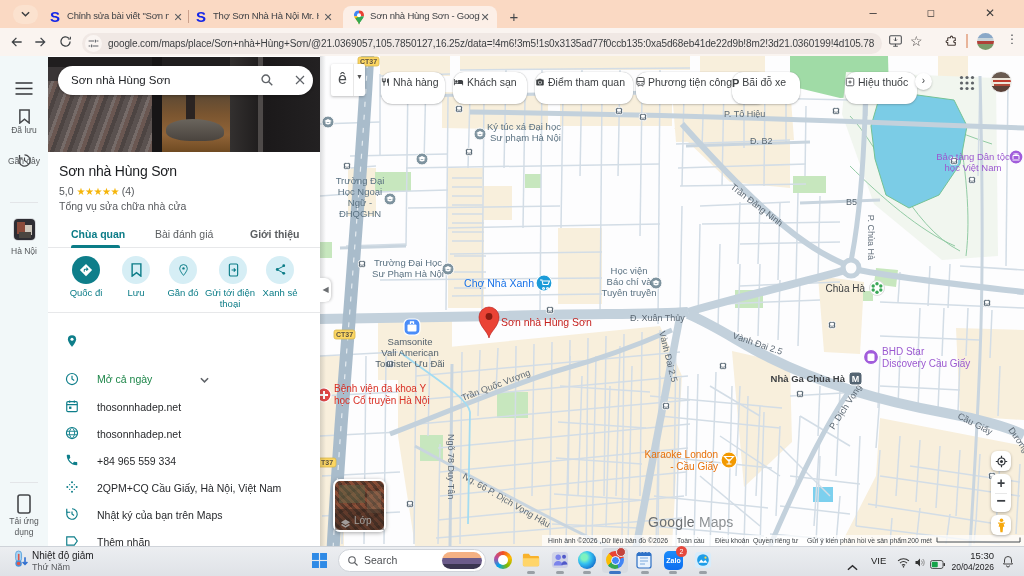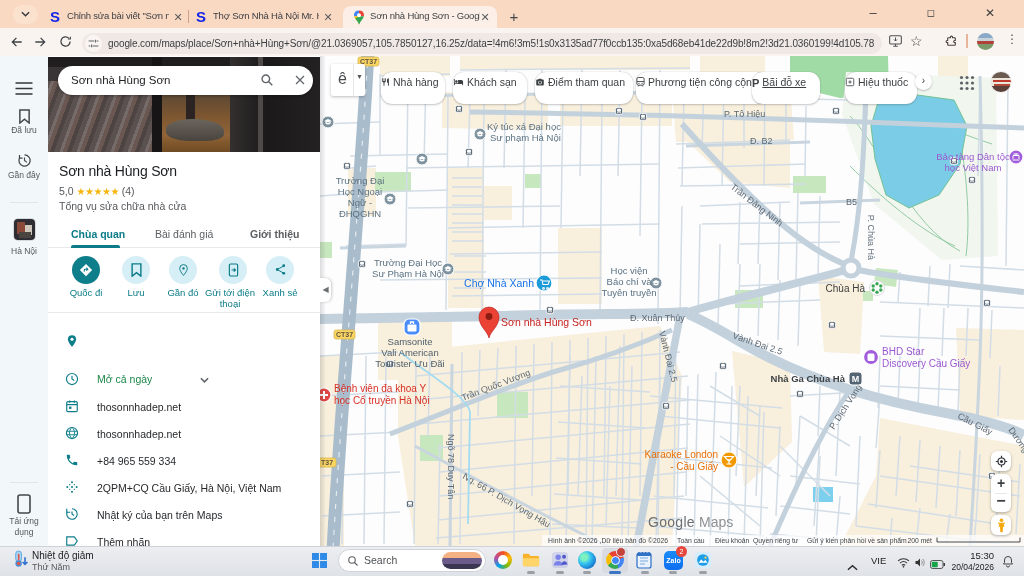--- a/index.html
+++ b/index.html
@@ -134,21 +134,21 @@
     </svg>
   <svg class="abs" style="left:18px;top:53px;" width="13" height="15" viewBox="0 0 14 16">
       <path d="M2 1h10v14l-5-4-5 4z" fill="none" stroke="#45474a" stroke-width="1.6"></path>
     </svg>
   <div class="railitem" style="top:69px;">Đã lưu</div>
   <svg class="abs" style="left:17px;top:97px;" width="15" height="15" viewBox="0 0 24 24" fill="none" stroke="#45474a" stroke-width="2">
       <path d="M12 3a9 9 0 1 1-8 5"></path>
       <path d="M4 3v5h5"></path>
       <path d="M12 7v5l4 3" stroke-width="1.8"></path>
     </svg>
-  <div class="railitem" style="top:114px;">Gần đây</div>
+  <div class="railitem" style="top:100px;">Gần đây</div>
   <div class="abs" style="left:10px;top:146px;width:28px;height:1px;background:#e3e5e8;"></div>
   <div class="abs" style="left:14px;top:163px;width:21px;height:21px;border-radius:4px;background:#2e2d33;box-shadow:0 0 0 1px #d7dadd;overflow:hidden;">
     <div class="abs" style="left:3px;top:3px;width:8px;height:12px;background:#8a4a3a;"></div>
     <div class="abs" style="left:11px;top:6px;width:7px;height:10px;background:#cfc8bd;"></div>
     <div class="abs" style="left:5px;top:13px;width:12px;height:6px;background:#4a4540;"></div>
   </div>
   <div class="railitem" style="top:190px;">Hà Nội</div>
   <div class="abs" style="left:10px;top:426px;width:28px;height:1px;background:#e3e5e8;"></div>
   <svg class="abs" style="left:17px;top:438px;" width="14" height="20" viewBox="0 0 14 20">
       <rect x="1" y="1" width="12" height="18" rx="2" fill="none" stroke="#45474a" stroke-width="1.6"></rect>
@@ -695,20 +695,29 @@
 <text x="433" y="487">Quyền riêng tư</text>
 <text x="487" y="487">Gửi ý kiến phản hồi về sản phẩm</text>
 <text x="612" y="487" text-anchor="end">200 mét</text>
 </g>
 <path d="M617,481.5 v4.5 h83 v-4.5" stroke="#454a4e" stroke-width="1" fill="none"></path>
 </svg>
 <div class="abs" style="left:0;top:0;width:6px;height:490px;background:linear-gradient(90deg,rgba(60,64,67,.18),rgba(60,64,67,0));"></div>
 
 <div class="abs" style="left:0px;top:222px;width:11px;height:24px;background:#fff;border-radius:0 6px 6px 0;box-shadow:1px 0 3px rgba(0,0,0,.2);font-size:8px;color:#6b6e71;text-align:center;line-height:24px;">◀</div>
 
+<div class="abs" style="left:13px;top:423px;width:53px;height:53px;border-radius:7px;background:repeating-linear-gradient(48deg,rgba(150,80,55,.55) 0 3px,rgba(70,45,35,.55) 3px 6px),repeating-linear-gradient(-32deg,#7d4c37 0 4px,#513528 4px 7px,#6b4634 7px 11px);box-shadow:0 1px 4px rgba(0,0,0,.35);border:2px solid #fff;">
+  <div class="abs" style="left:5px;top:34px;width:11px;height:11px;"><svg width="11" height="11" viewBox="0 0 24 24" fill="#fff">
+          <path d="M12 3 2 9l10 6 10-6zM5 13l-3 2 10 6 10-6-3-2-7 4.2z"></path>
+        </svg></div>
+  <span class="abs" style="left:19px;top:34px;color:#fff;font-size:10px;">Lớp</span>
+  <div class="abs" style="left:4px;top:4px;width:26px;height:18px;background:#5d6b4a;opacity:.45;"></div>
+  <div class="abs" style="left:32px;top:10px;width:14px;height:22px;background:#8a7a62;opacity:.35;"></div>
+  <div class="abs" style="left:0px;top:28px;width:49px;height:21px;background:#2e241d;opacity:.45;"></div>
+</div>
 
 <div class="abs" style="left:671px;top:395px;width:20px;height:20px;border-radius:6px;background:#fff;box-shadow:0 1px 3px rgba(0,0,0,.3);">
   <svg style="position:absolute;left:3.5px;top:3.5px;" width="13" height="13" viewBox="0 0 24 24" fill="none" stroke="#2f3338" stroke-width="2.2">
         <circle cx="12" cy="12" r="6.5"></circle>
         <circle cx="12" cy="12" r="2.8" fill="#2f3338" stroke="none"></circle>
         <path d="M12 1.5v4M12 18.5v4M1.5 12h4M18.5 12h4"></path>
       </svg>
 </div>
 <div class="abs" style="left:671px;top:418px;width:20px;height:38px;border-radius:6px;background:#fff;box-shadow:0 1px 3px rgba(0,0,0,.3);text-align:center;color:#3a3e43;font-weight:bold;">
   <div style="font-size:14px;line-height:19px;">+</div>
@@ -740,21 +749,21 @@
         <circle cx="12" cy="12" r="3.2"></circle>
         <path d="M9 2 7.2 4H4c-1.1 0-2 .9-2 2v12c0 1.1.9 2 2 2h16c1.1 0 2-.9 2-2V6c0-1.1-.9-2-2-2h-3.2L15 2H9zm3 15c-2.8 0-5-2.2-5-5s2.2-5 5-5 5 2.2 5 5-2.2 5-5 5z"></path>
       </svg>Điểm tham quan</div>
   <div class="chip" style="left:636px;width:131px;"><svg class="ci" width="9" height="10" viewBox="0 0 20 22">
         <rect x="2" y="1" width="16" height="17" rx="3" fill="none" stroke="#3d4043" stroke-width="2"></rect>
         <path d="M2 10h16" stroke="#3d4043" stroke-width="2"></path>
         <circle cx="6.5" cy="14" r="1.4" fill="#3d4043"></circle>
         <circle cx="13.5" cy="14" r="1.4" fill="#3d4043"></circle>
         <path d="M5 21l2-3M15 21l-2-3" stroke="#3d4043" stroke-width="1.8"></path>
       </svg>Phương tiện công cộng</div>
-  <div class="chip" style="left:752px;width:68px;text-decoration:underline;"><span class="ci" style="font-weight:bold;font-size:11px;">P</span>Bãi đỗ xe</div>
+  <div class="chip" style="left:732px;width:68px;"><span class="ci" style="font-weight:bold;font-size:11px;">P</span>Bãi đỗ xe</div>
   <div class="chip" style="left:845px;width:72px;overflow:hidden;"><svg class="ci" width="10" height="10" viewBox="0 0 24 24" fill="none" stroke="#3d4043" stroke-width="2">
         <rect x="3" y="3" width="18" height="18" rx="3"></rect>
         <path d="M12 8v8M8 12h8"></path>
       </svg>Hiệu thuốc</div>
 </div>
 
 <div class="abs" style="left:915px;top:73px;width:17px;height:17px;border-radius:50%;background:#fff;box-shadow:0 1px 2px rgba(60,64,67,.3);text-align:center;line-height:16px;font-size:10px;color:#3d4043;z-index:5;">›</div>
 <svg id="gridmenu" width="16" height="16" viewBox="0 0 16 16" fill="#5f6368">
     <circle cx="2.5" cy="2.5" r="1.6"></circle>
     <circle cx="8" cy="2.5" r="1.6"></circle>

